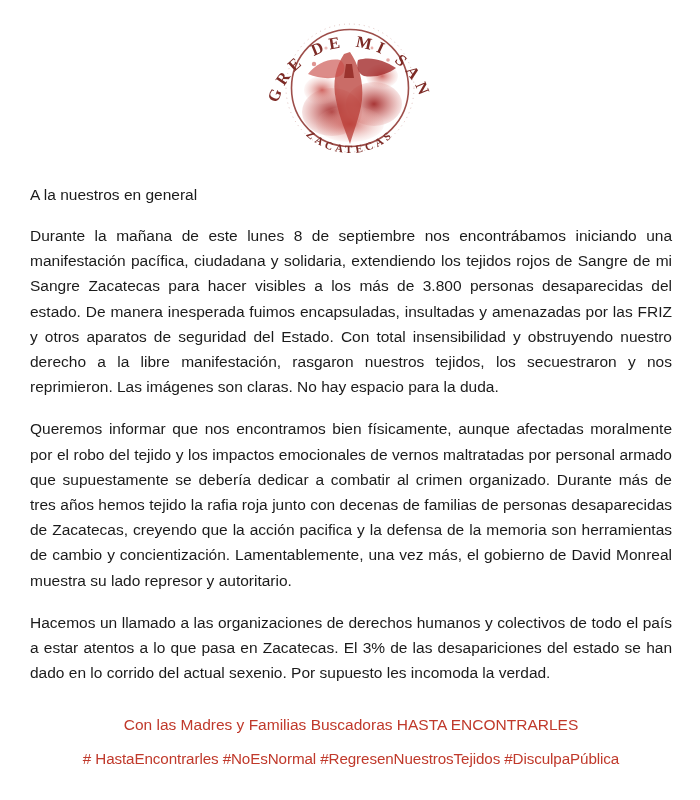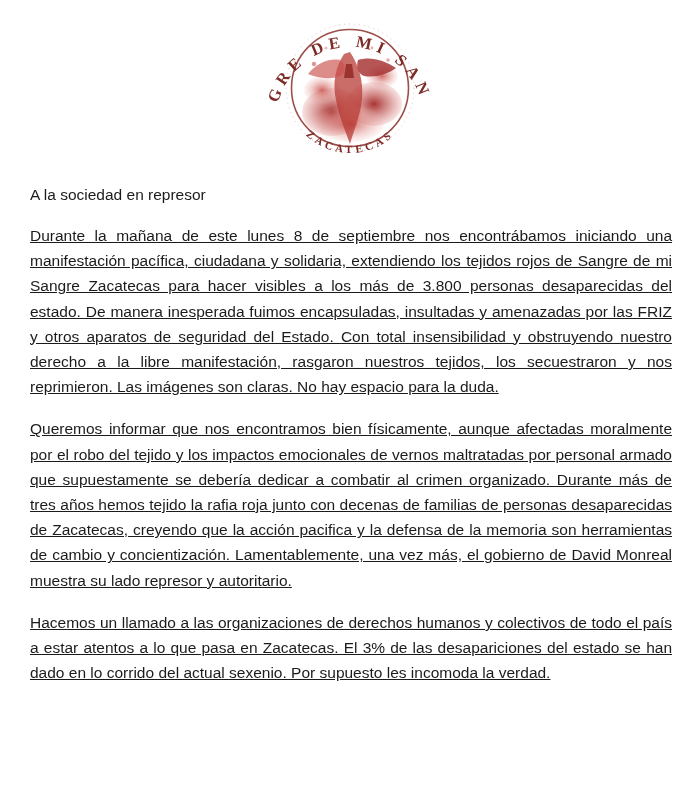--- a/index.html
+++ b/index.html
@@ -49,21 +49,20 @@
     margin: 0 0 16px 0;
     text-align: left;
   }
   .para {
     font-size: 15.5px;
     line-height: 25.2px;
     margin: 0 0 17px 0;
     text-align: justify;
     text-justify: inter-word;
     hyphens: none;
-    text-decoration: underline;
   }
   .para:last-of-type {
     margin-bottom: 0;
   }
 
   
   .closing {
     margin-top: 27px;
     text-align: center;
   }
@@ -128,22 +127,26 @@
       </text>
       <text font-family="'Liberation Serif', serif" font-size="11" font-weight="bold" fill="#7d2b26" letter-spacing="3.4">
         <textPath href="#arcBottom" startOffset="50%" text-anchor="middle">ZACATECAS</textPath>
       </text>
     </svg>
   </div>
 </div>
 
 <div class="doc">
 
-  <p class="salutation">A la sociedad en represor</p>
+  <p class="salutation">A la nuestros en general</p>
 
   <p class="para">Durante la mañana de este lunes 8 de septiembre nos encontrábamos iniciando una manifestación pacífica, ciudadana y solidaria, extendiendo los tejidos rojos de Sangre de mi Sangre Zacatecas para hacer visibles a los más de 3.800 personas desaparecidas del estado. De manera inesperada fuimos encapsuladas, insultadas y amenazadas por las FRIZ y otros aparatos de seguridad del Estado. Con total insensibilidad y obstruyendo nuestro derecho a la libre manifestación, rasgaron nuestros tejidos, los secuestraron y nos reprimieron. Las imágenes son claras. No hay espacio para la duda.</p>
 
   <p class="para">Queremos informar que nos encontramos bien físicamente, aunque afectadas moralmente por el robo del tejido y los impactos emocionales de vernos maltratadas por personal armado que supuestamente se debería dedicar a combatir al crimen organizado. Durante más de tres años hemos tejido la rafia roja junto con decenas de familias de personas desaparecidas de Zacatecas, creyendo que la acción pacifica y la defensa de la memoria son herramientas de cambio y concientización. Lamentablemente, una vez más, el gobierno de David Monreal muestra su lado represor y autoritario.</p>
 
   <p class="para">Hacemos un llamado a las organizaciones de derechos humanos y colectivos de todo el país a estar atentos a lo que pasa en Zacatecas. El 3% de las desapariciones del estado se han dado en lo corrido del actual sexenio. Por supuesto les incomoda la verdad.</p>
 
+  <div class="closing">
+    <p class="closing-line">Con las Madres y Familias Buscadoras HASTA ENCONTRARLES</p>
+    <p class="closing-line hashtags"># HastaEncontrarles #NoEsNormal #RegresenNuestrosTejidos #DisculpaPública</p>
+  </div>
 
 </div>
 
 </body></html>

